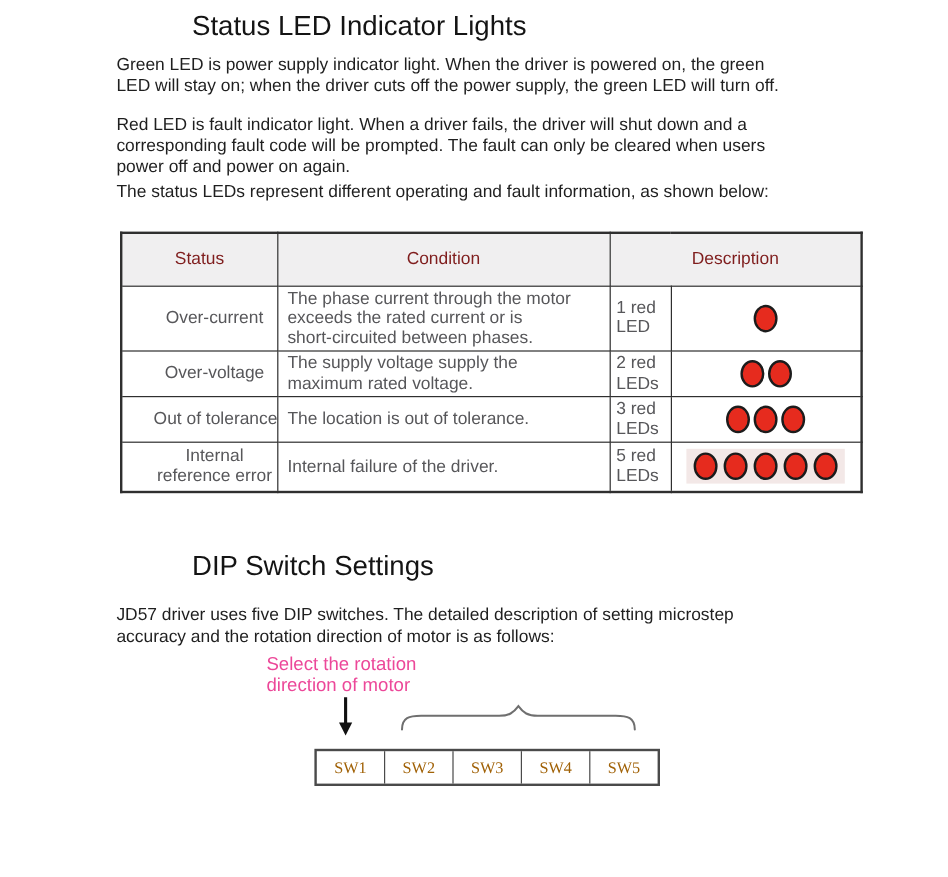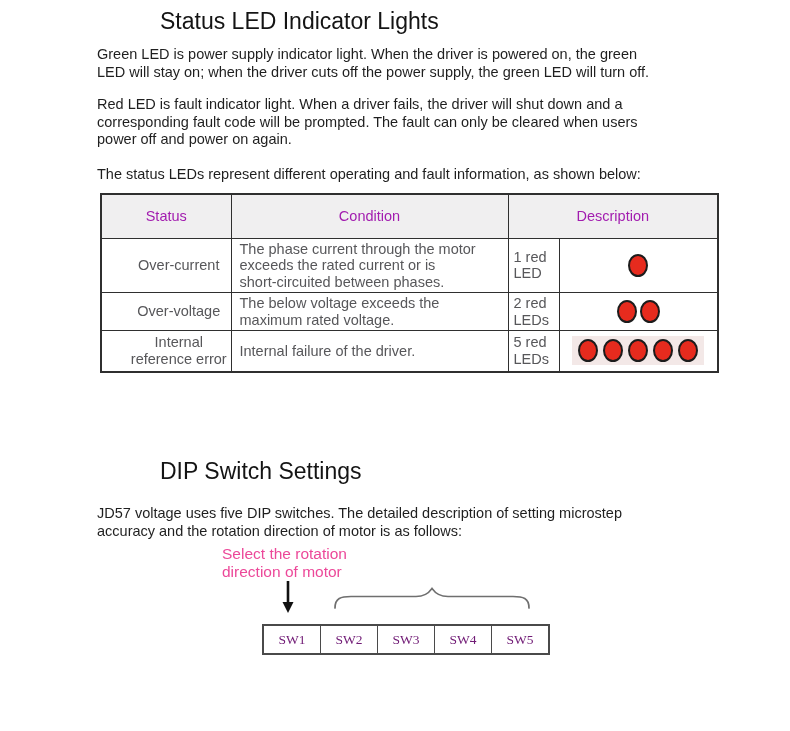--- a/index.html
+++ b/index.html
@@ -7,35 +7,35 @@
     position:relative;width:790px;height:731px;background:#ffffff;
     font-family:"Liberation Sans",sans-serif;color:#1c1c1c;overflow:hidden;margin-left:12px;
   }
   .h-title{position:absolute;font-size:23px;font-weight:400;color:#141414;white-space:nowrap;}
   #title-led{left:148px;top:8px;}
   #title-dip{left:148px;top:458px;}
   .para{position:absolute;left:85px;font-size:14.5px;line-height:17.5px;color:#1f1f1f;}
   .para .line{white-space:nowrap;}
   #para-green{top:46px;}
   #para-red{top:96px;}
-  #para-intro{top:166px;}
+  #para-intro{top:152px;}
   #para-dip{top:505px;}
 
   
   table.led-table{
     position:absolute;left:88px;top:193px;width:617px;
     border-collapse:collapse;table-layout:fixed;
     border:2px solid var(--table-border,#2f2f2f);
   }
   .led-table th,.led-table td{
     border:1.5px solid var(--table-border,#2f2f2f);
     font-weight:400;vertical-align:middle;overflow:hidden;
   }
   .led-table th{
-    background:var(--header-bg,#f0eff0);color:#a21caf;font-size:14.5px;text-align:center;
+    background:var(--header-bg,#f0eff0);color:#7f1d1d;font-size:14.5px;text-align:center;
   }
   .led-table td{color:#57575a;font-size:14.5px;line-height:16.5px;}
   .cell-status{text-align:center;padding-left:26px;}
   .cell-cond{text-align:left;padding:2px 8px;}
   .cell-cond .line,.cell-status .line,.cell-count .line{white-space:nowrap;}
   .cell-count{text-align:left;padding:2px 5px;}
   .cell-dots{text-align:center;}
   .dots-wrap{display:flex;justify-content:center;align-items:center;gap:3px;}
   .dots-band{display:inline-flex;justify-content:center;align-items:center;gap:5px;
     background:var(--band-bg,#f3e8e7);padding:3px 6px;}
@@ -52,21 +52,21 @@
   .diagram-svg{position:absolute;}
   #arrow-svg{left:269px;top:580px;}
   #brace-svg{left:320px;top:585px;}
   .sw-strip{
     position:absolute;left:250px;top:624px;display:flex;
     border:2px solid #4a4a4a;background:#fff;
   }
   .sw-cell{
     width:56px;height:27px;display:flex;align-items:center;justify-content:center;
     border-right:1.5px solid #4a4a4a;
-    font-family:"Liberation Serif","DejaVu Serif",serif;font-size:13.5px;color:#701a75;
+    font-family:"Liberation Serif","DejaVu Serif",serif;font-size:13.5px;color:#a16207;
   }
   .sw-cell:last-child{border-right:none;}
 </style>
 </head>
 <body>
 
 <div class="page">
 
   <div id="title-led" class="h-title">Status LED Indicator Lights</div>
 
@@ -117,35 +117,54 @@
               <span class="led-dot"></span>
             </div>
       </td>
     </tr>
 
     <tr style="height:38px">
       <td class="cell-status">
         <div class="line">Over-voltage</div>
       </td>
       <td class="cell-cond">
-        <div class="line">The below voltage exceeds the</div>
+        <div class="line">The supply voltage supply the</div>
         <div class="line">maximum rated voltage.</div>
       </td>
       <td class="cell-count">
         <div class="line">2 red</div>
         <div class="line">LEDs</div>
       </td>
       <td class="cell-dots">
         <div class="dots-wrap">
               <span class="led-dot"></span>
               <span class="led-dot"></span>
             </div>
       </td>
     </tr>
 
+    <tr style="height:32px">
+      <td class="cell-status">
+        <div class="line">Out of tolerance</div>
+      </td>
+      <td class="cell-cond">
+        <div class="line">The location is out of tolerance.</div>
+      </td>
+      <td class="cell-count">
+        <div class="line">3 red</div>
+        <div class="line">LEDs</div>
+      </td>
+      <td class="cell-dots">
+        <div class="dots-wrap">
+              <span class="led-dot"></span>
+              <span class="led-dot"></span>
+              <span class="led-dot"></span>
+            </div>
+      </td>
+    </tr>
 
     <tr style="height:41px">
       <td class="cell-status">
         <div class="line">Internal</div>
         <div class="line">reference error</div>
       </td>
       <td class="cell-cond">
         <div class="line">Internal failure of the driver.</div>
       </td>
       <td class="cell-count">
@@ -161,21 +180,21 @@
               <span class="led-dot"></span>
             </div>
       </td>
     </tr>
   </tbody>
     </table>
 
   <div id="title-dip" class="h-title">DIP Switch Settings</div>
 
   <div id="para-dip" class="para">
-    <div class="line">JD57 voltage uses five DIP switches. The detailed description of setting microstep</div>
+    <div class="line">JD57 driver uses five DIP switches. The detailed description of setting microstep</div>
     <div class="line">accuracy and the rotation direction of motor is as follows:</div>
   </div>
 
   <div id="label-rotation" class="diagram-label">
     <div class="line">Select the rotation</div>
     <div class="line">direction of motor</div>
   </div>
 
 
   <svg id="arrow-svg" class="diagram-svg" width="14" height="34" viewBox="0 0 14 34">

